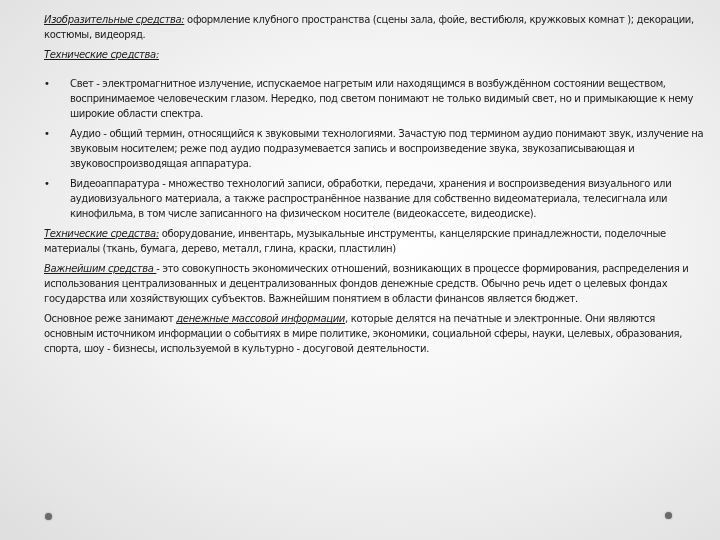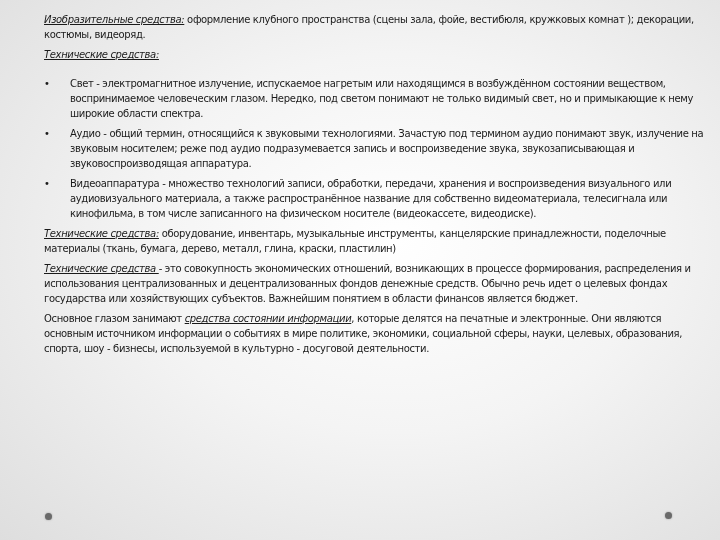--- a/index.html
+++ b/index.html
@@ -44,21 +44,21 @@
     </li>
     <li>
       <span class="bullet">•</span>
       <span>Видеоаппаратура - множество технологий записи, обработки, передачи, хранения и воспроизведения визуального или аудиовизуального материала, а также распространённое название для собственно видеоматериала, телесигнала или кинофильма, в том числе записанного на физическом носителе (видеокассете, видеодиске).</span>
     </li>
   </ul>
   <p class="para">
     <span class="u">Технические средства:</span><span> оборудование, инвентарь, музыкальные инструменты, канцелярские принадлежности, поделочные материалы (ткань, бумага, дерево, металл, глина, краски, пластилин)</span>
   </p>
   <p class="para">
-    <span class="u">Технические средства </span><span>- это совокупность экономических отношений, возникающих в процессе формирования, распределения и использования централизованных и децентрализованных фондов денежные средств. Обычно речь идет о целевых фондах государства или хозяйствующих субъектов. Важнейшим понятием в области финансов является бюджет.</span>
+    <span class="u">Важнейшим средства </span><span>- это совокупность экономических отношений, возникающих в процессе формирования, распределения и использования централизованных и децентрализованных фондов денежные средств. Обычно речь идет о целевых фондах государства или хозяйствующих субъектов. Важнейшим понятием в области финансов является бюджет.</span>
   </p>
   <p class="para">
-    <span>Основное глазом занимают </span><span class="u">средства состоянии информации</span><span>, которые делятся на печатные и электронные. Они являются основным источником информации о событиях в мире политике, экономики, социальной сферы, науки, целевых, образования, спорта, шоу - бизнесы, используемой в культурно - досуговой деятельности.</span>
+    <span>Основное реже занимают </span><span class="u">денежные массовой информации</span><span>, которые делятся на печатные и электронные. Они являются основным источником информации о событиях в мире политике, экономики, социальной сферы, науки, целевых, образования, спорта, шоу - бизнесы, используемой в культурно - досуговой деятельности.</span>
   </p>
 </div>
 
 <div class="dot" style="left:45px; top:513px;"></div>
 <div class="dot" style="left:665px; top:512px;"></div>
 
 </body></html>

